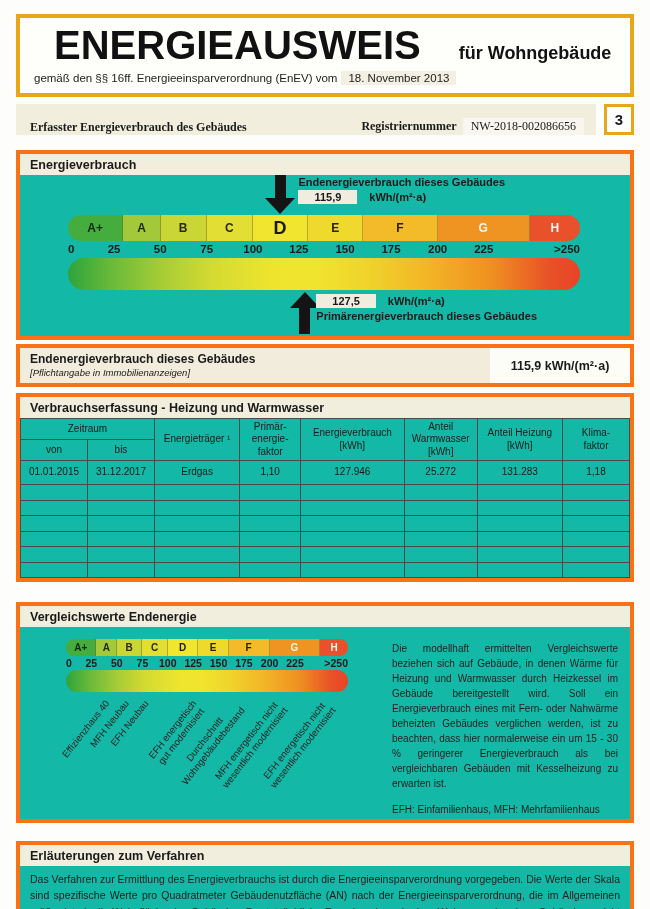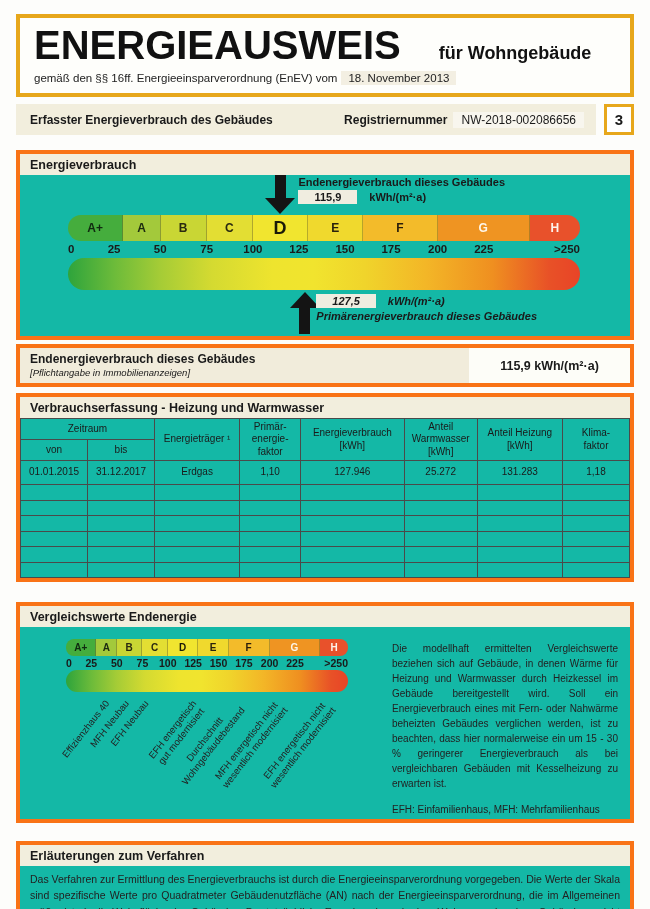--- a/index.html
+++ b/index.html
@@ -2,44 +2,44 @@
 <html><head>
 <meta charset="utf-8">
 <style>
   * { margin:0; padding:0; box-sizing:border-box; }
   html,body { background:#ffffff; }
   body { font-family:"Liberation Sans", sans-serif; color:#1a1a1a; }
   .page { width:650px; height:909px; background:#fdfdfb; position:relative; overflow:hidden; }
 
   
   .header-box { margin:14px 16px 0; border:4px solid #e7a71b; background:#fefefb; padding:5px 14px 9px; }
-  .title-row { display:flex; align-items:baseline; }
+  .title-row { display:flex; align-items:baseline;margin-left:20px; }
   .main-title { font-size:40px; font-weight:bold; letter-spacing:0px; color:#111; }
   .title-suffix { font-size:18px; font-weight:bold; margin-left:38px; color:#111;text-align:center; }
   .law-line { font-size:11.5px; margin-top:4px; color:#222; }
   .law-date { background:#f3efe2; padding:1px 7px; margin-left:4px;margin-top:15px; }
 
   
   .subheader-row { margin:7px 16px 0; display:flex; gap:8px; height:31px; }
-  .subheader-bar { flex:1; background:#f2eedd; display:flex; align-items:center; justify-content:space-between; padding:0 12px 0 14px; }
+  .subheader-bar { flex:1; background:#f2eedd; display:flex; align-items:flex-end; justify-content:space-between; padding:0 12px 0 14px;font-family:Liberation Serif, serif; }
   .subheader-left { font-weight:bold; font-size:12px; }
   .reg-group { display:flex; align-items:center; font-size:12px;padding-left:10px; }
   .reg-label { font-weight:bold; }
   .reg-value { background:#f8f6ee; padding:1px 8px; margin-left:6px; }
   .page-num-box { width:30px; border:3px solid #e7a71b; background:#fff; display:flex; align-items:center; justify-content:center; font-weight:bold; font-size:15px; }
 
   
   .section-box { margin:6px 16px 0; border:4px solid #f97316; background:#14b8a6; }
   .section-strip { background:#f2eedd; padding:4px 10px 3px; font-weight:bold; font-size:12.5px; }
 
   
   .sec-energy { margin-top:15px; }
   .scale-wrap { margin:0 50px 0 48px; position:relative; }
   .annot-top { position:relative; height:40px; }
-  .annot-bottom { position:relative; height:46px;font-style:italic; }
+  .annot-bottom { position:relative; height:46px; }
   .arrow-down { position:absolute; transform:translateX(-50%); top:0; display:flex; flex-direction:column; align-items:center; }
   .arrow-down .stem { width:11px; height:23px; background:#141414; }
   .arrow-down .head { width:0; height:0; border-left:15px solid transparent; border-right:15px solid transparent; border-top:16px solid #141414; }
   .arrow-up { position:absolute; transform:translateX(-50%); top:2px; display:flex; flex-direction:column; align-items:center; }
   .arrow-up .head { width:0; height:0; border-left:15px solid transparent; border-right:15px solid transparent; border-bottom:16px solid #141414; }
   .arrow-up .stem { width:11px; height:26px; background:#141414; }
   .annot-text-top { position:absolute; left:45%; top:1px; }
   .annot-line1 { font-weight:bold; font-size:11px; }
   .annot-line2 { margin-top:2px; font-weight:bold; font-size:11px; display:flex; align-items:center; }
   .value-chip { background:#f0ede0; padding:1px 16px; font-weight:bold; margin-right:12px; }
@@ -53,21 +53,21 @@
   .tick-row { position:relative; height:17px; font-weight:bold; font-size:11.5px; }
   .tick-row span { position:absolute; top:2px; white-space:nowrap; }
   .grad-bar { height:32px; border-radius:16px;
     background:linear-gradient(90deg,#2ea43c 0%,#6cbb3a 9%,#a5cc36 18%,#d4da31 28%,#eee42e 40%,#f1e42e 48%,#f0d42b 58%,#f3b627 70%,#ef8f20 83%,#e85127 94%,#e84427 100%); }
 
   
   .sec-final { margin-top:4px; display:flex; }
   .final-left { flex:1; background:#f1ecdb; padding:4px 10px 5px; }
   .final-title { font-weight:bold; font-size:12px; }
   .final-sub { font-size:9.5px; margin-top:1px;font-style:italic; }
-  .final-right { width:161px; background:#fdfdf8; display:flex; align-items:center; justify-content:center; font-weight:bold; font-size:12.5px; }
+  .final-right { width:140px; background:#fdfdf8; display:flex; align-items:center; justify-content:center; font-weight:bold; font-size:12.5px; }
 
   
   .sec-table { margin-top:6px; }
   table.consumption { width:100%; border-collapse:collapse; table-layout:fixed; font-size:10px;padding-left:32px; }
   table.consumption th, table.consumption td { border:1px solid #4a4a4a; text-align:center; vertical-align:middle; font-weight:normal; padding:1px 2px; line-height:1.25; }
   table.consumption thead th { height:21px; }
   table.consumption td { height:24px; }
   table.consumption tr.empty td { height:13px; }
 
   

